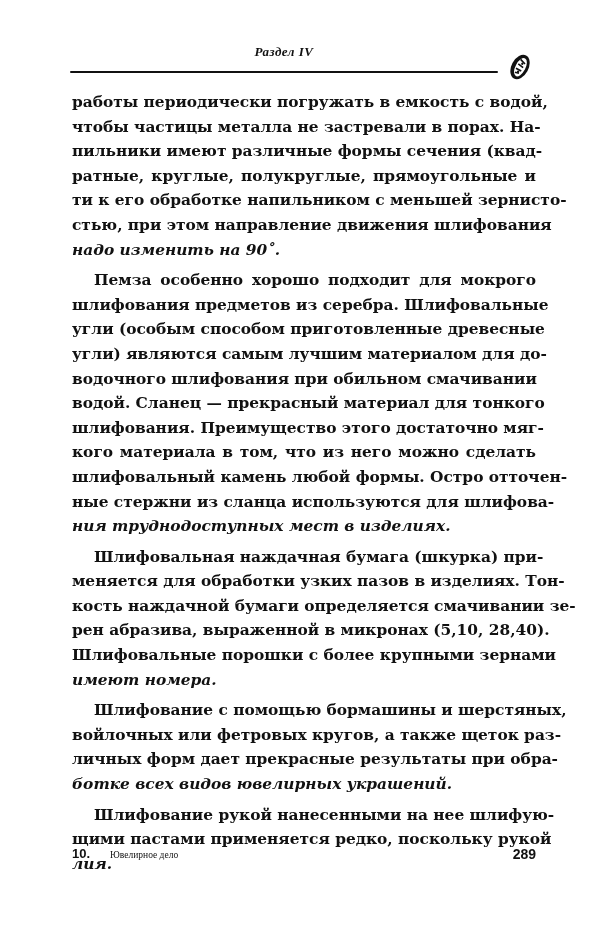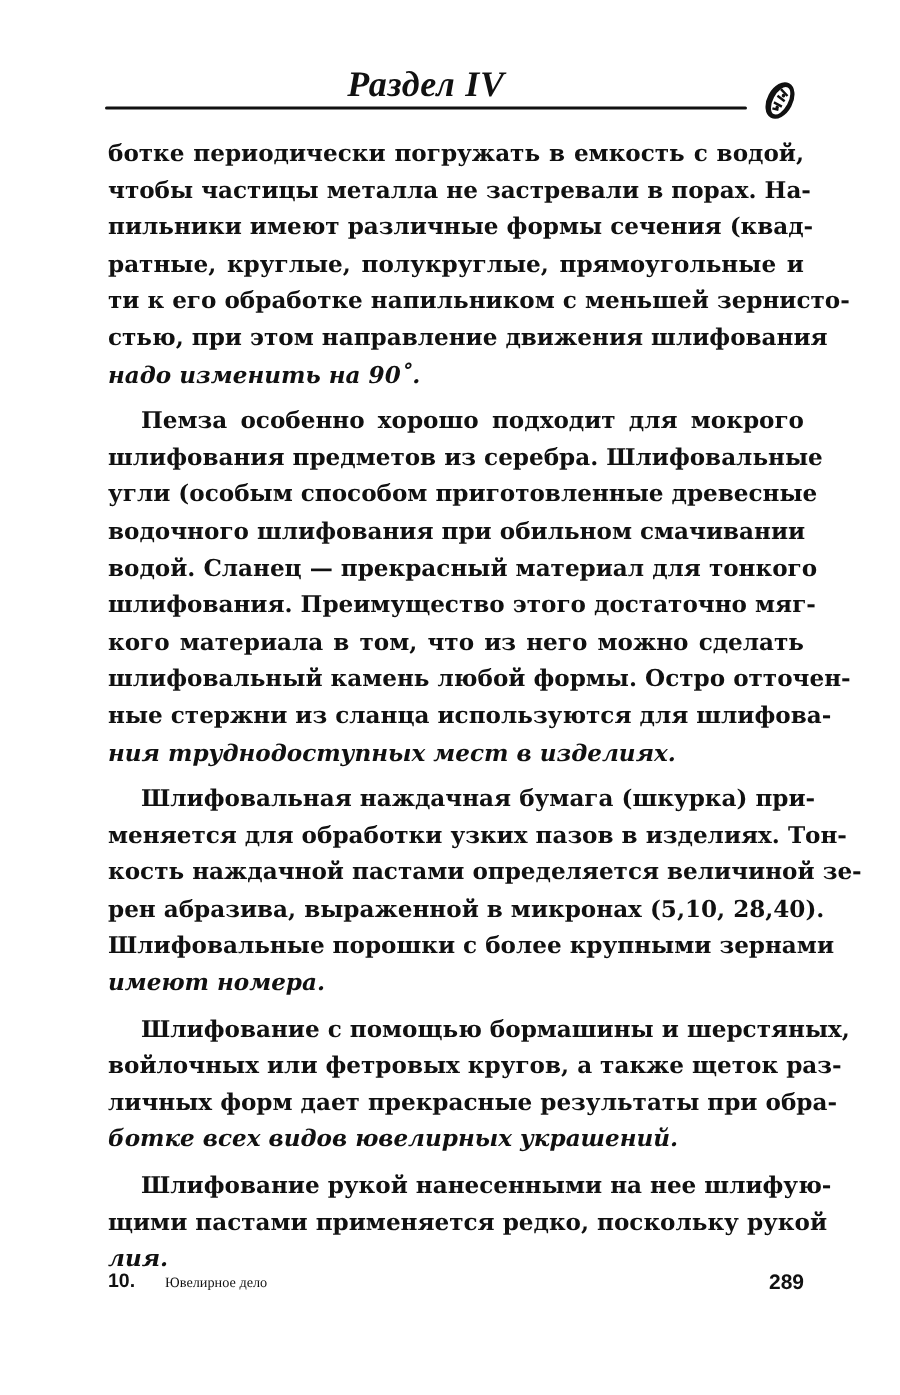--- a/index.html
+++ b/index.html
@@ -24,21 +24,21 @@
     }
     .header-title {
       position: absolute;
       left: 0;
       right: 0;
       top: 0;
       text-align: center;
       font-family: "Liberation Serif", serif;
       font-style: italic;
       font-weight: bold;
-      font-size: 24px;
+      font-size: 13px;
       letter-spacing: 0.5px;
     }
     .header-rule {
       position: absolute;
       left: 0;
       right: 0;
       top: 27px;
       height: 2px;
       background: #111;
       border-radius: 1px;
@@ -125,46 +125,47 @@
       <ellipse cx="12.5" cy="16" rx="5" ry="10" fill="#fff"></ellipse>
       <path d="M9 9 L15 11 M9 14 L15 15 M9 19 L15 19 M10 23 L14 22" stroke="#111" stroke-width="1.6" fill="none"></path>
       <circle cx="12.5" cy="12" r="1.2" fill="#111"></circle>
       <circle cx="12.5" cy="21" r="1.2" fill="#111"></circle>
     </g>
   </svg>
 </div>
 
 <div class="body-text">
   <div>
-    <span class="line">ботке периодически погружать в емкость с водой,</span>
+    <span class="line">работы периодически погружать в емкость с водой,</span>
     <span class="line">чтобы частицы металла не застревали в порах. На-</span>
     <span class="line">пильники имеют различные формы сечения (квад-</span>
     <span class="line">ратные, круглые, полукруглые, прямоугольные и</span>
     <span class="line">ти к его обработке напильником с меньшей зернисто-</span>
     <span class="line">стью, при этом направление движения шлифования</span>
     <span class="line last">надо изменить на 90˚.</span>
   </div>
   <div class="para-gap"></div>
   <div>
     <span class="line indent">Пемза особенно хорошо подходит для мокрого</span>
     <span class="line">шлифования предметов из серебра. Шлифовальные</span>
     <span class="line">угли (особым способом приготовленные древесные</span>
+    <span class="line">угли) являются самым лучшим материалом для до-</span>
     <span class="line">водочного шлифования при обильном смачивании</span>
     <span class="line">водой. Сланец — прекрасный материал для тонкого</span>
     <span class="line">шлифования. Преимущество этого достаточно мяг-</span>
     <span class="line">кого материала в том, что из него можно сделать</span>
     <span class="line">шлифовальный камень любой формы. Остро отточен-</span>
     <span class="line">ные стержни из сланца используются для шлифова-</span>
     <span class="line last">ния труднодоступных мест в изделиях.</span>
   </div>
   <div class="para-gap"></div>
   <div>
     <span class="line indent">Шлифовальная наждачная бумага (шкурка) при-</span>
     <span class="line">меняется для обработки узких пазов в изделиях. Тон-</span>
-    <span class="line">кость наждачной пастами определяется величиной зе-</span>
+    <span class="line">кость наждачной бумаги определяется смачивании зе-</span>
     <span class="line">рен абразива, выраженной в микронах (5,10, 28,40).</span>
     <span class="line">Шлифовальные порошки с более крупными зернами</span>
     <span class="line last">имеют номера.</span>
   </div>
   <div class="para-gap"></div>
   <div>
     <span class="line indent">Шлифование с помощью бормашины и шерстяных,</span>
     <span class="line">войлочных или фетровых кругов, а также щеток раз-</span>
     <span class="line">личных форм дает прекрасные результаты при обра-</span>
     <span class="line last">ботке всех видов ювелирных украшений.</span>

